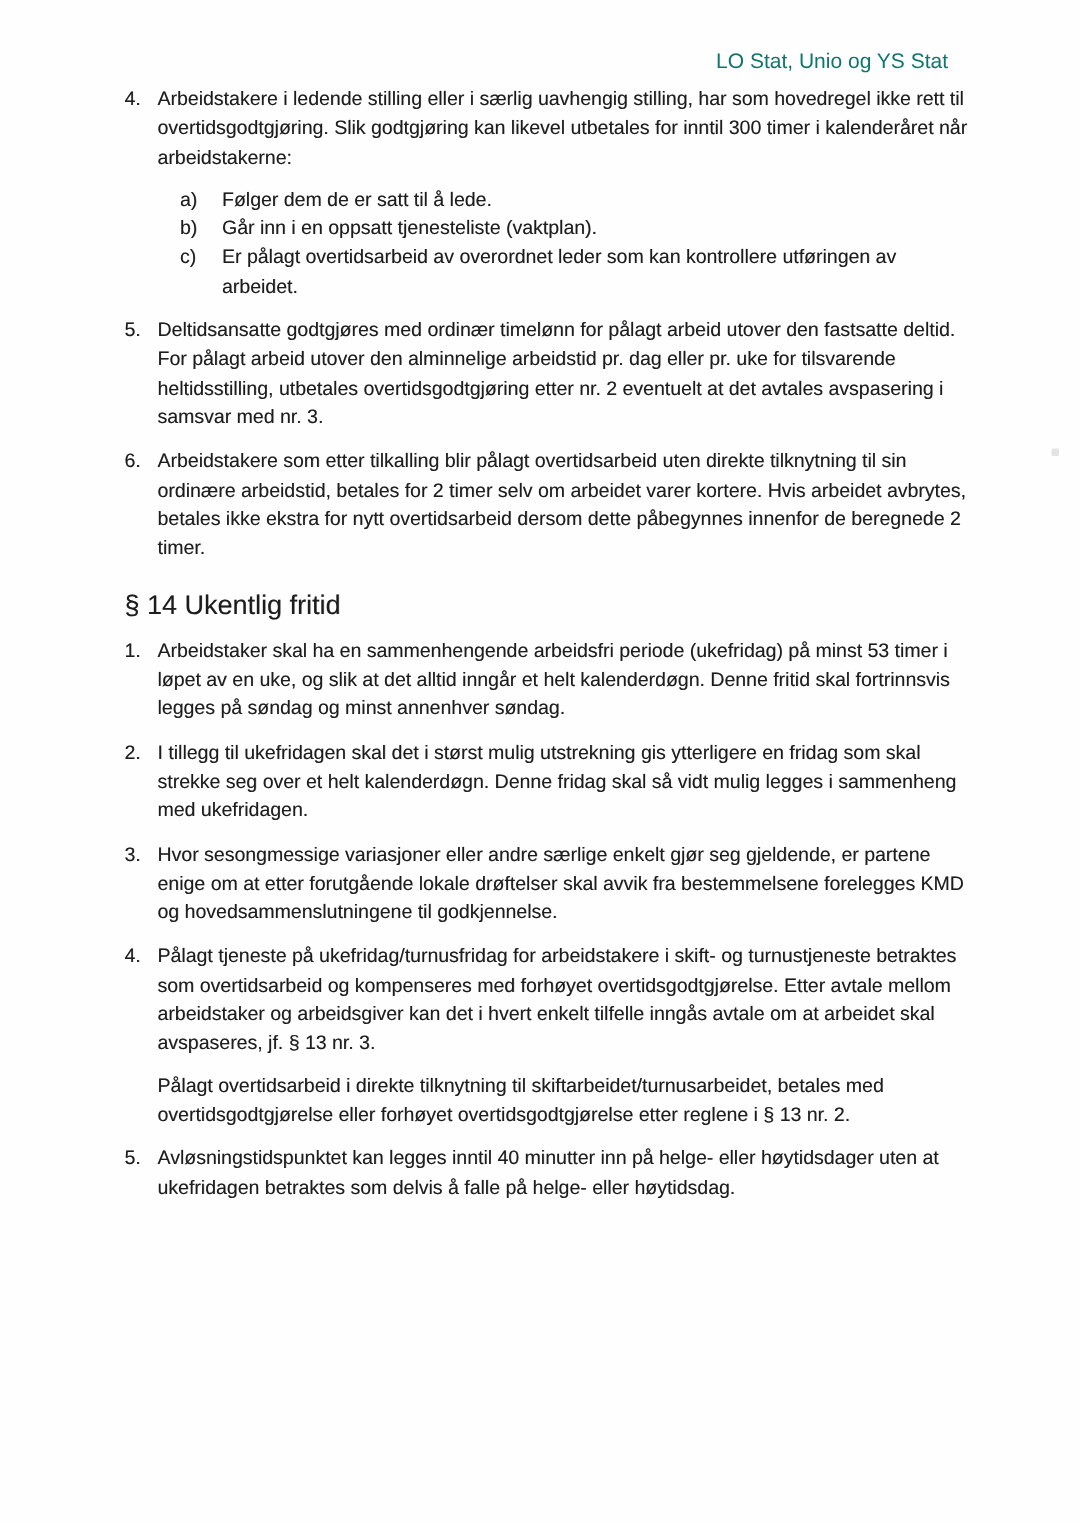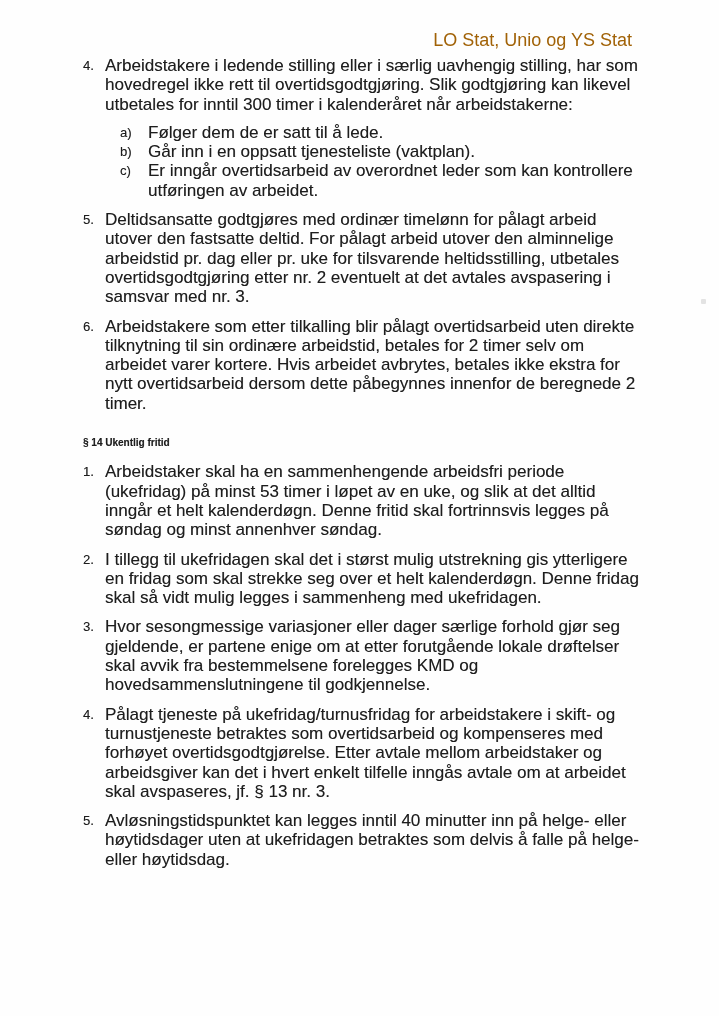--- a/index.html
+++ b/index.html
@@ -7,38 +7,38 @@
   body {
     width: 719px; height: 1016px; position: relative; overflow: hidden;
     font-family: "Liberation Sans", sans-serif;
     color: #1d1d1d;
   }
   .page {
     position: absolute; inset: 0; background: #fefefe;
   }
   .doc-header {
     position: absolute; top: 33px; right: 87px;
-    font-size: 18px; line-height: 15px; color: #a16207;
+    font-size: 14px; line-height: 15px; color: #0f766e;
   }
   .content {
     position: absolute; top: 56px; left: 83px; width: 563px;
     font-size: 13px; line-height: 19.3px;
     text-shadow: 0.2px 0.2px 0.35px rgba(35,35,35,0.45);
   }
-  p { font-size: 17px; line-height: 19.3px; }
+  p { font-size: 13px; line-height: 19.3px; }
   .li { display: flex; margin-top: 10px; }
   .li:first-child { margin-top: 0; }
   .num { width: 22px; flex: none; }
   .li-body { flex: 1; }
   .li-body p + p { margin-top: 9px; }
   .sublist { margin-top: 9px; }
   .subli { display: flex; padding-left: 15px; }
   .subnum { width: 28px; flex: none; }
   .section-heading {
-    font-weight: bold; font-size: 10px;
+    font-weight: normal; font-size: 18px;
     margin-top: 20px; margin-bottom: 10px;
   }
   .scan-speck {
     position: absolute; left: 701px; top: 299px;
     width: 5px; height: 5px; background: #e3e3e3; border-radius: 1px;
   }
 </style>
 </head>
 <body>
 
@@ -58,21 +58,21 @@
           <div class="subli">
             <span class="subnum">a)</span>
             <p>Følger dem de er satt til å lede.</p>
           </div>
           <div class="subli">
             <span class="subnum">b)</span>
             <p>Går inn i en oppsatt tjenesteliste (vaktplan).</p>
           </div>
           <div class="subli">
             <span class="subnum">c)</span>
-            <p>Er inngår overtidsarbeid av overordnet leder som kan kontrollere utføringen av arbeidet.</p>
+            <p>Er pålagt overtidsarbeid av overordnet leder som kan kontrollere utføringen av arbeidet.</p>
           </div>
         </div>
       </div>
     </div>
 
     <div class="li">
       <span class="num">5.</span>
       <div class="li-body">
         <p>Deltidsansatte godtgjøres med ordinær timelønn for pålagt arbeid utover den fastsatte deltid. For pålagt arbeid utover den alminnelige arbeidstid pr. dag eller pr. uke for tilsvarende heltidsstilling, utbetales overtidsgodtgjøring etter nr. 2 eventuelt at det avtales avspasering i samsvar med nr. 3.</p>
       </div>
@@ -97,28 +97,29 @@
     <div class="li">
       <span class="num">2.</span>
       <div class="li-body">
         <p>I tillegg til ukefridagen skal det i størst mulig utstrekning gis ytterligere en fridag som skal strekke seg over et helt kalenderdøgn. Denne fridag skal så vidt mulig legges i sammenheng med ukefridagen.</p>
       </div>
     </div>
 
     <div class="li">
       <span class="num">3.</span>
       <div class="li-body">
-        <p>Hvor sesongmessige variasjoner eller dager særlige forhold gjør seg gjeldende, er partene enige om at etter forutgående lokale drøftelser skal avvik fra bestemmelsene forelegges KMD og hovedsammenslutningene til godkjennelse.</p>
+        <p>Hvor sesongmessige variasjoner eller andre særlige enkelt gjør seg gjeldende, er partene enige om at etter forutgående lokale drøftelser skal avvik fra bestemmelsene forelegges KMD og hovedsammenslutningene til godkjennelse.</p>
       </div>
     </div>
 
     <div class="li">
       <span class="num">4.</span>
       <div class="li-body">
         <p>Pålagt tjeneste på ukefridag/turnusfridag for arbeidstakere i skift- og turnustjeneste betraktes som overtidsarbeid og kompenseres med forhøyet overtidsgodtgjørelse. Etter avtale mellom arbeidstaker og arbeidsgiver kan det i hvert enkelt tilfelle inngås avtale om at arbeidet skal avspaseres, jf. § 13 nr. 3.</p>
+        <p>Pålagt overtidsarbeid i direkte tilknytning til skiftarbeidet/turnusarbeidet, betales med overtidsgodtgjørelse eller forhøyet overtidsgodtgjørelse etter reglene i § 13 nr. 2.</p>
       </div>
     </div>
 
     <div class="li">
       <span class="num">5.</span>
       <div class="li-body">
         <p>Avløsningstidspunktet kan legges inntil 40 minutter inn på helge- eller høytidsdager uten at ukefridagen betraktes som delvis å falle på helge- eller høytidsdag.</p>
       </div>
     </div>
 

